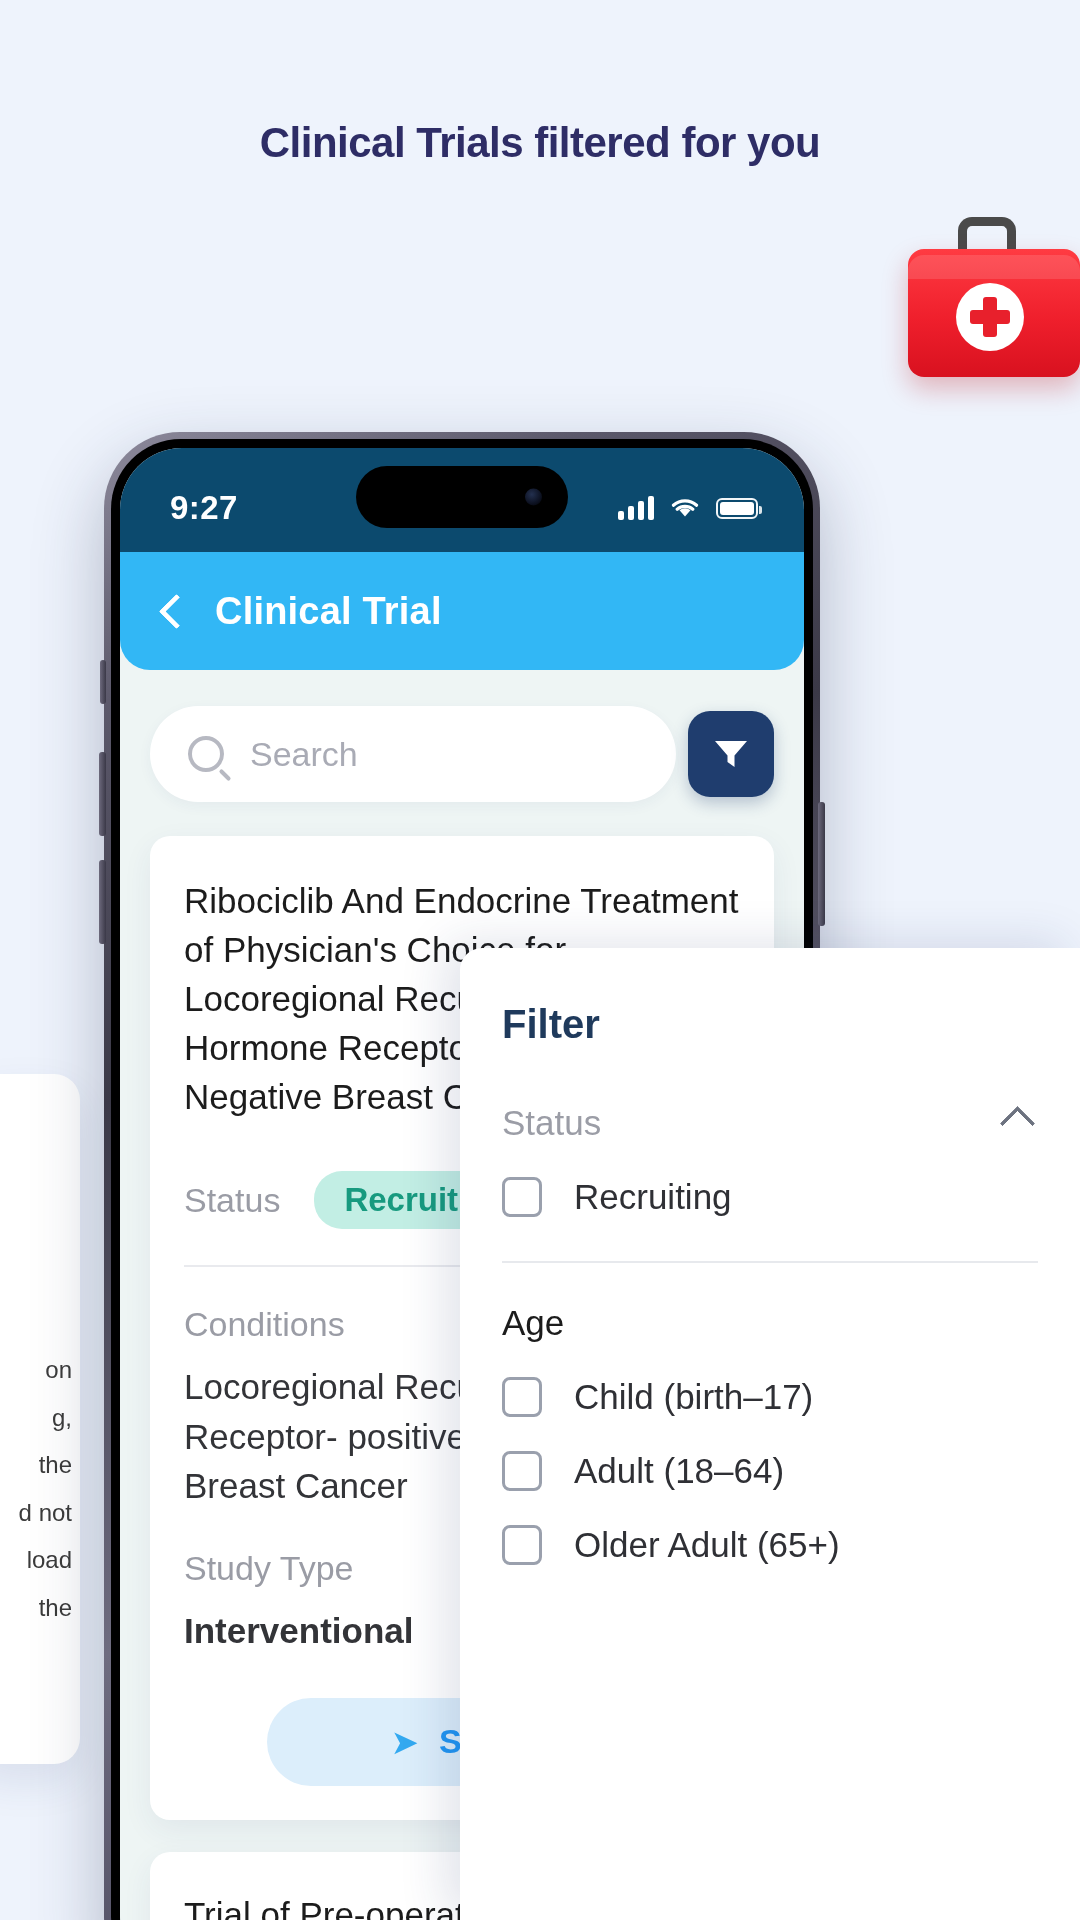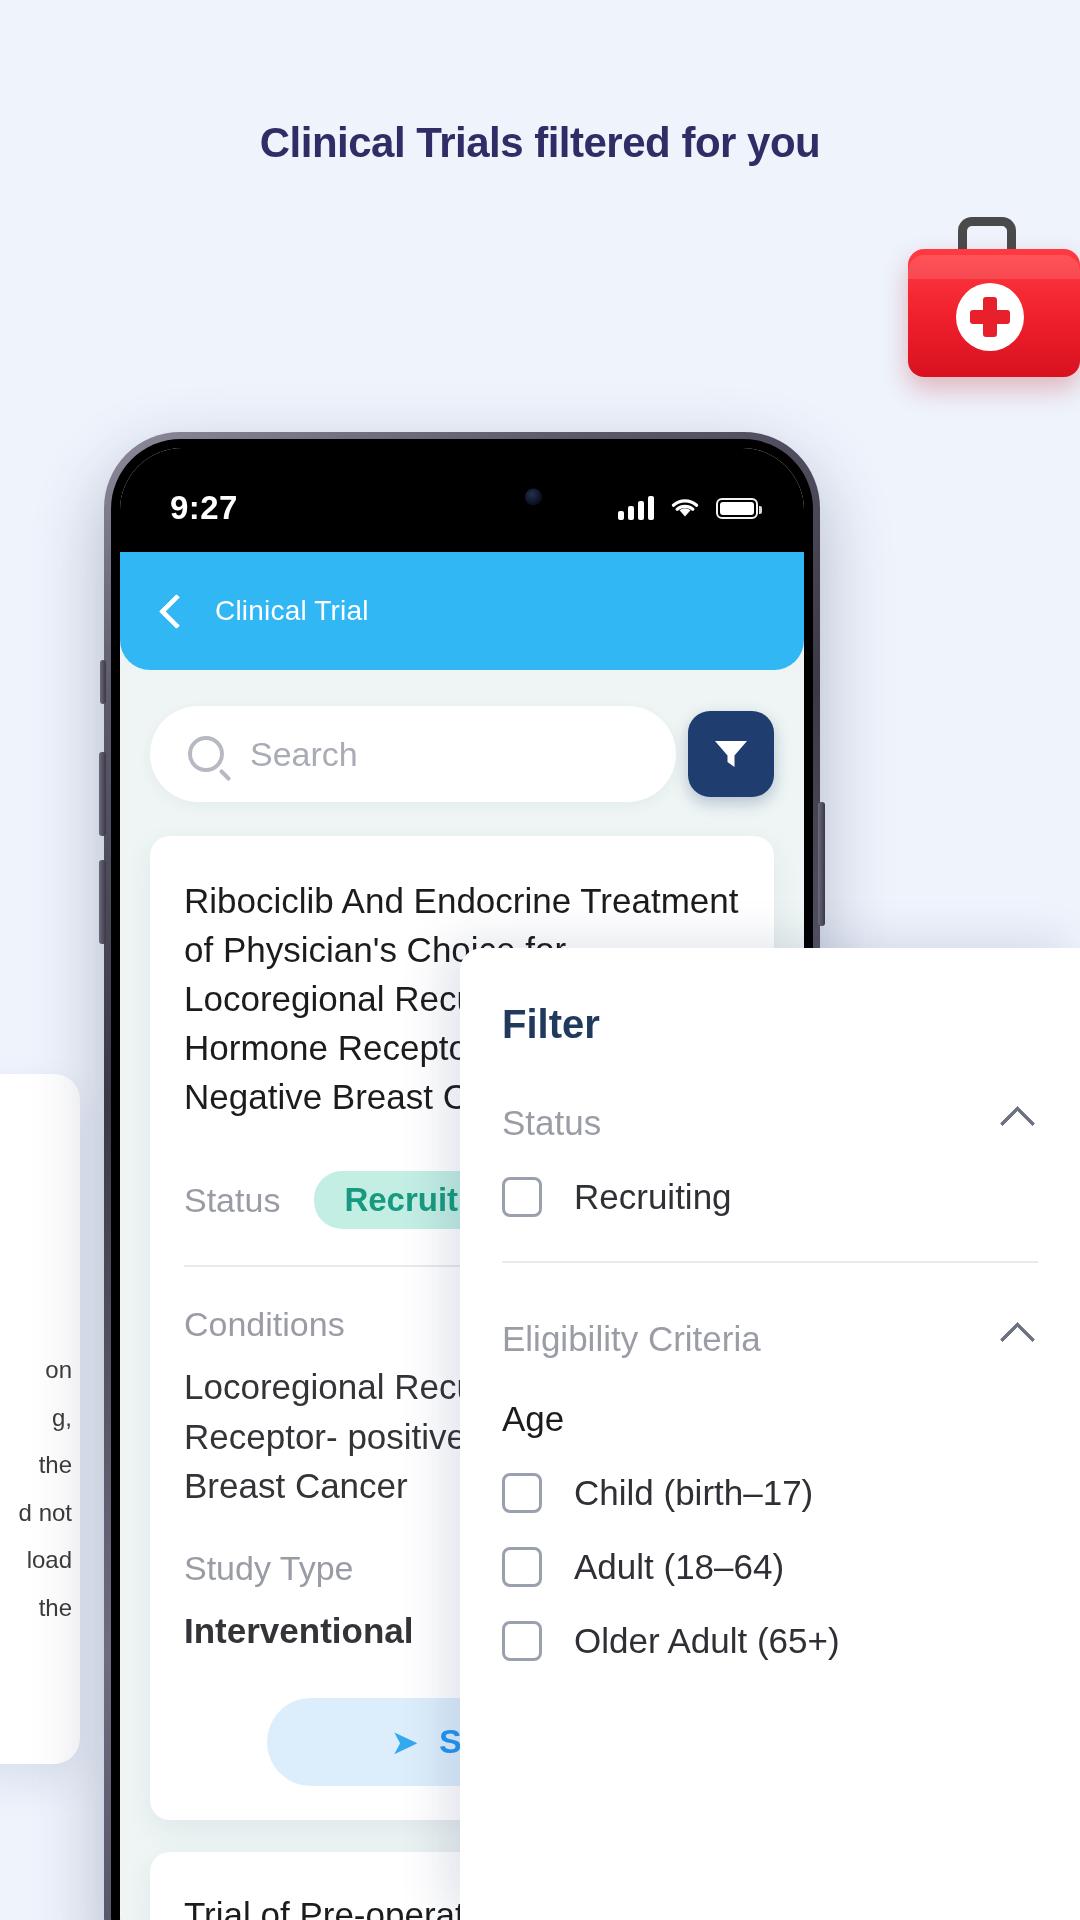--- a/index.html
+++ b/index.html
@@ -76,21 +76,21 @@
   
   .btn-side{position:absolute;background:linear-gradient(90deg,#6d6a7d,#3a3847);border-radius:3px;}
   .btn-mute{left:-4px;top:228px;width:6px;height:44px;}
   .btn-volup{left:-5px;top:320px;width:7px;height:84px;}
   .btn-voldn{left:-5px;top:428px;width:7px;height:84px;}
   .btn-power{right:-5px;top:370px;width:7px;height:124px;}
 
   
   .statusbar{
     position:absolute;left:0;top:0;width:100%;height:104px;
-    background:#000000;
+    background:#0c4a6e;
     display:flex;align-items:center;justify-content:space-between;
     padding:16px 46px 0 50px;box-sizing:border-box;
     color:#fff;
   }
   .clock{font-size:33px;font-weight:600;letter-spacing:.4px;}
   .status-icons{display:flex;align-items:center;gap:16px;}
   .bars{display:flex;align-items:flex-end;gap:4px;height:24px;}
   .bars i{display:block;width:6px;background:#fff;border-radius:2px;}
   .bars i:nth-child(1){height:9px;}
   .bars i:nth-child(2){height:14px;}
@@ -121,21 +121,21 @@
   .navbar{
     position:absolute;left:0;top:104px;width:100%;height:118px;
     background:#32b7f5;border-radius:0 0 30px 30px;
     display:flex;align-items:center;padding:0 44px;box-sizing:border-box;
     gap:26px;
   }
   .back-chev{
     width:20px;height:20px;border-left:5px solid #fff;border-bottom:5px solid #fff;
     transform:rotate(45deg);border-radius:2px;flex:none;
   }
-  .nav-title{color:#fff;font-size:28px;font-weight:400;letter-spacing:.2px;}
+  .nav-title{color:#fff;font-size:38px;font-weight:700;letter-spacing:.2px;}
 
   
   .appbody{position:absolute;left:0;top:222px;right:0;bottom:0;background:#eef5f4;}
 
   .searchrow{display:flex;align-items:center;gap:12px;padding:36px 30px 0 30px;}
   .searchbox{
     flex:1;height:96px;background:#fff;border-radius:48px;
     display:flex;align-items:center;gap:26px;padding:0 38px;box-sizing:border-box;
     box-shadow:0 4px 14px rgba(40,60,110,.05);
   }
@@ -335,24 +335,20 @@
     <span class="grp-title">Status</span>
     <span class="chev-up"></span>
   </div>
   <div class="optrow">
     <span class="cbox"></span>
     <span class="opt-lbl">Recruiting</span>
   </div>
 
   <div class="f-divider"></div>
 
-  <div class="grp-head">
-    <span class="grp-title">Eligibility Criteria</span>
-    <span class="chev-up"></span>
-  </div>
 
   <div class="subhead">Age</div>
   <div class="optrow">
     <span class="cbox"></span>
     <span class="opt-lbl">Child (birth–17)</span>
   </div>
   <div class="optrow">
     <span class="cbox"></span>
     <span class="opt-lbl">Adult (18–64)</span>
   </div>

